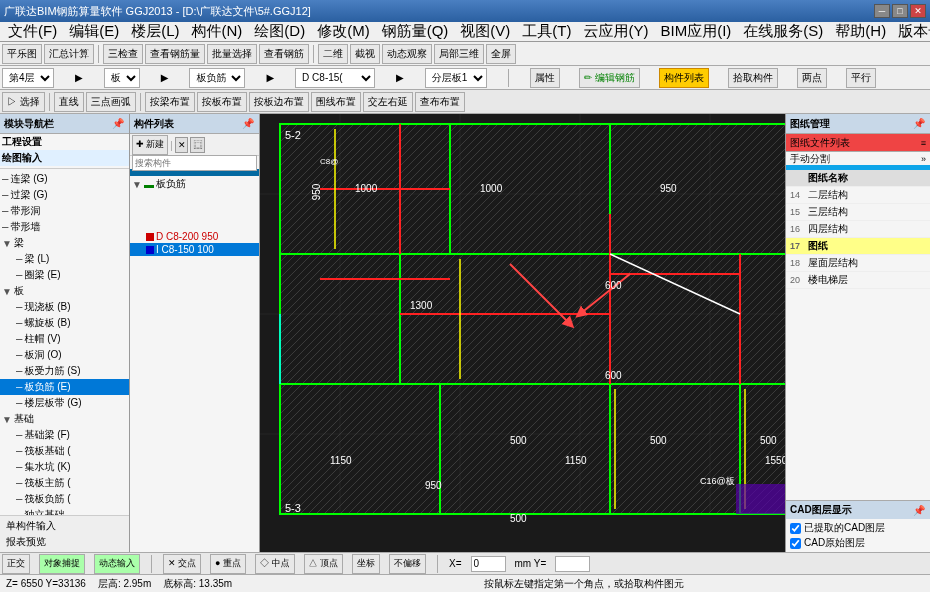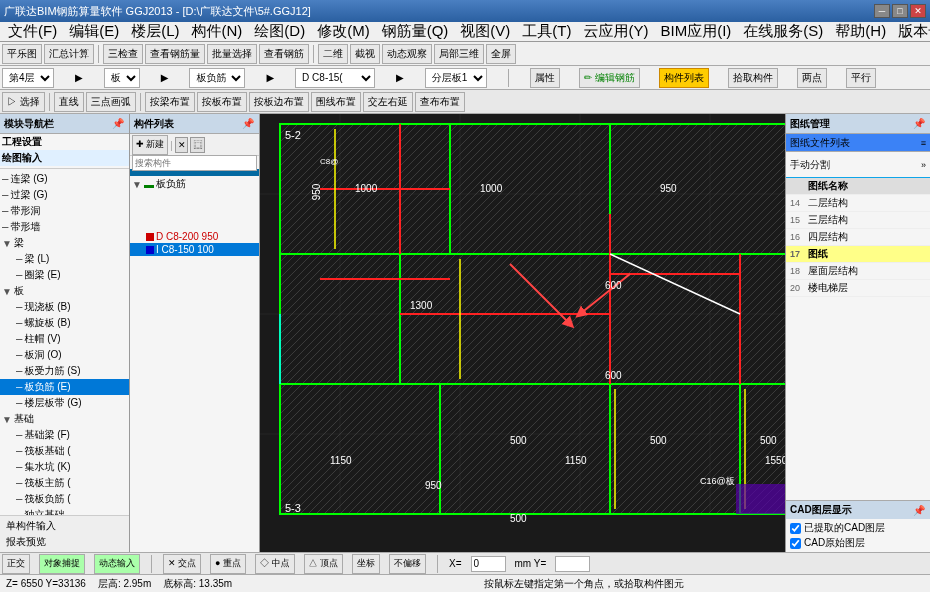--- a/index.html
+++ b/index.html
@@ -327,25 +327,25 @@
 
       <text x="250" y="408" fill="white" font-size="10" font-family="Arial">500</text>
     </svg>
   </div>
 
   <div style="width:145px; border-left:1px solid #999; display:flex; flex-direction:column; background:#f5f5f5; overflow:hidden;">
     <div style="height:20px; background:#c8d8e8; border-bottom:1px solid #aaa; display:flex; align-items:center; padding:0 4px; font-size:10px; font-weight:bold; justify-content:space-between;">
       <span>图纸管理</span>
       <span style="cursor:pointer;">📌</span>
     </div>
-    <div style="height:18px; background:#3b82f6; border-bottom:1px solid #aaa; display:flex; align-items:center; padding:0 4px; font-size:10px; justify-content:space-between;">
+    <div style="height:18px; background:#ef4444; border-bottom:1px solid #aaa; display:flex; align-items:center; padding:0 4px; font-size:10px; justify-content:space-between;">
       <span>图纸文件列表</span>
       <span style="cursor:pointer; font-size:9px;">≡</span>
     </div>
-    <div style="height:26px; border-bottom:1px solid #0ea5e9; display:flex; align-items:center; padding:0 4px; font-size:10px;">
+    <div style="height:18px; border-bottom:5px solid #0ea5e9; display:flex; align-items:center; padding:0 4px; font-size:10px;">
       <span style="flex:1;">手动分割</span>
       <span style="cursor:pointer; font-size:9px;">»</span>
     </div>
     <div style="overflow-y:auto; flex:1;">
       <div class="layer-row" style="background:#ddd; font-weight:bold;">
         <span class="layer-num"></span>
         <span class="layer-name">图纸名称</span>
         <span class="layer-vis"></span>
       </div>
       <div class="layer-row">

